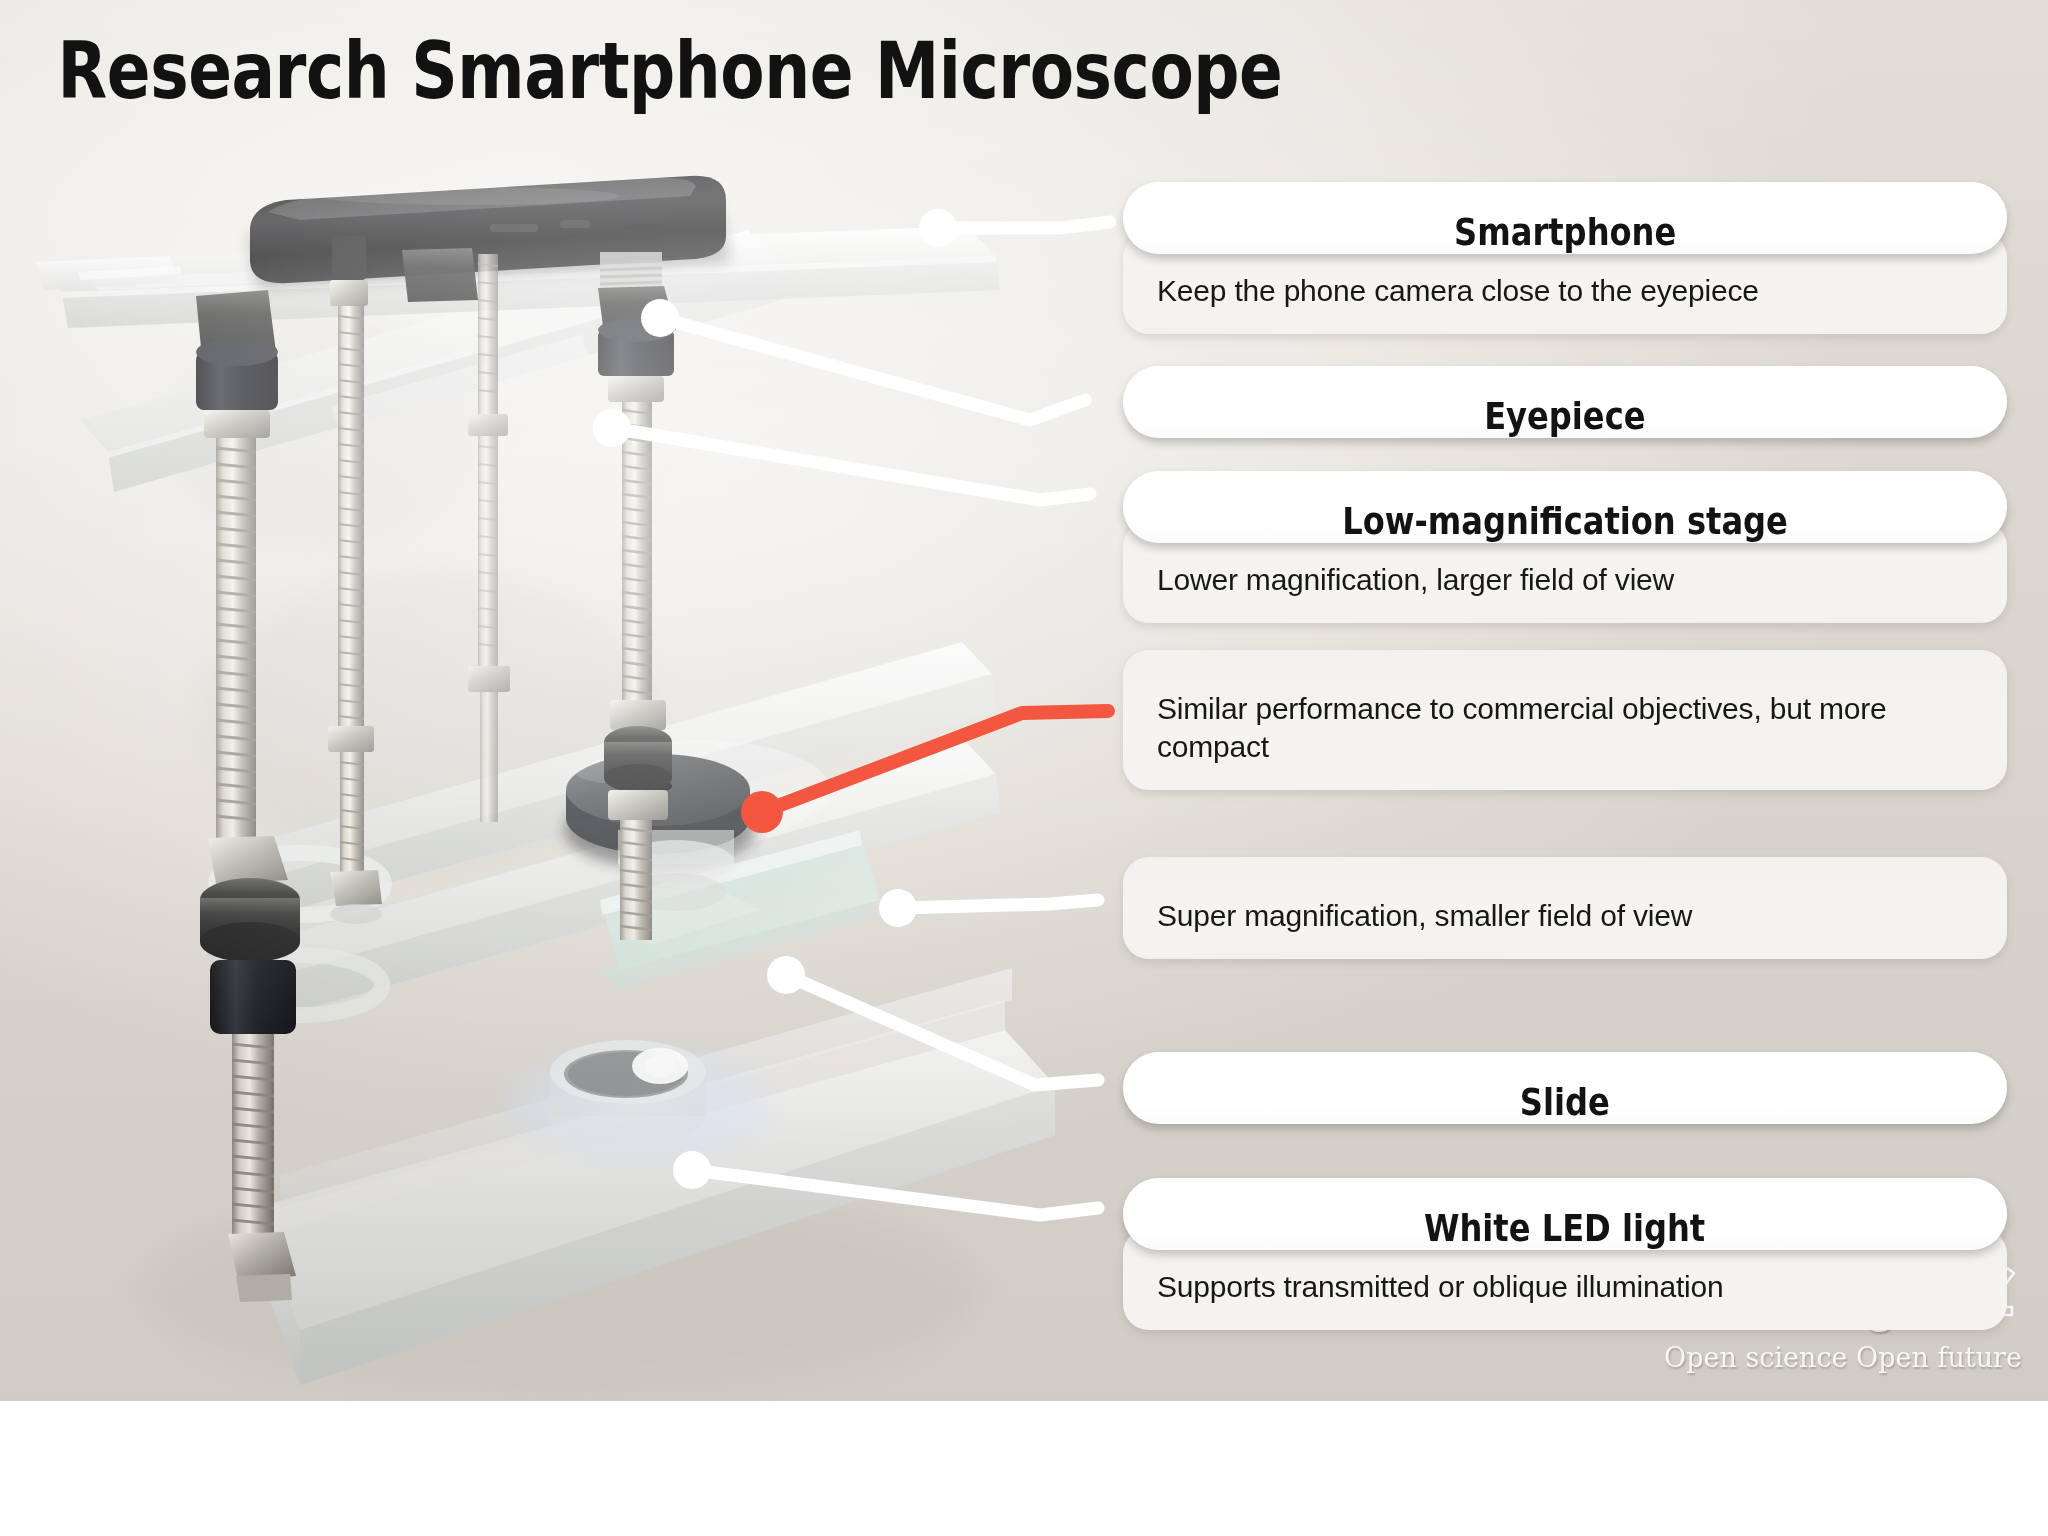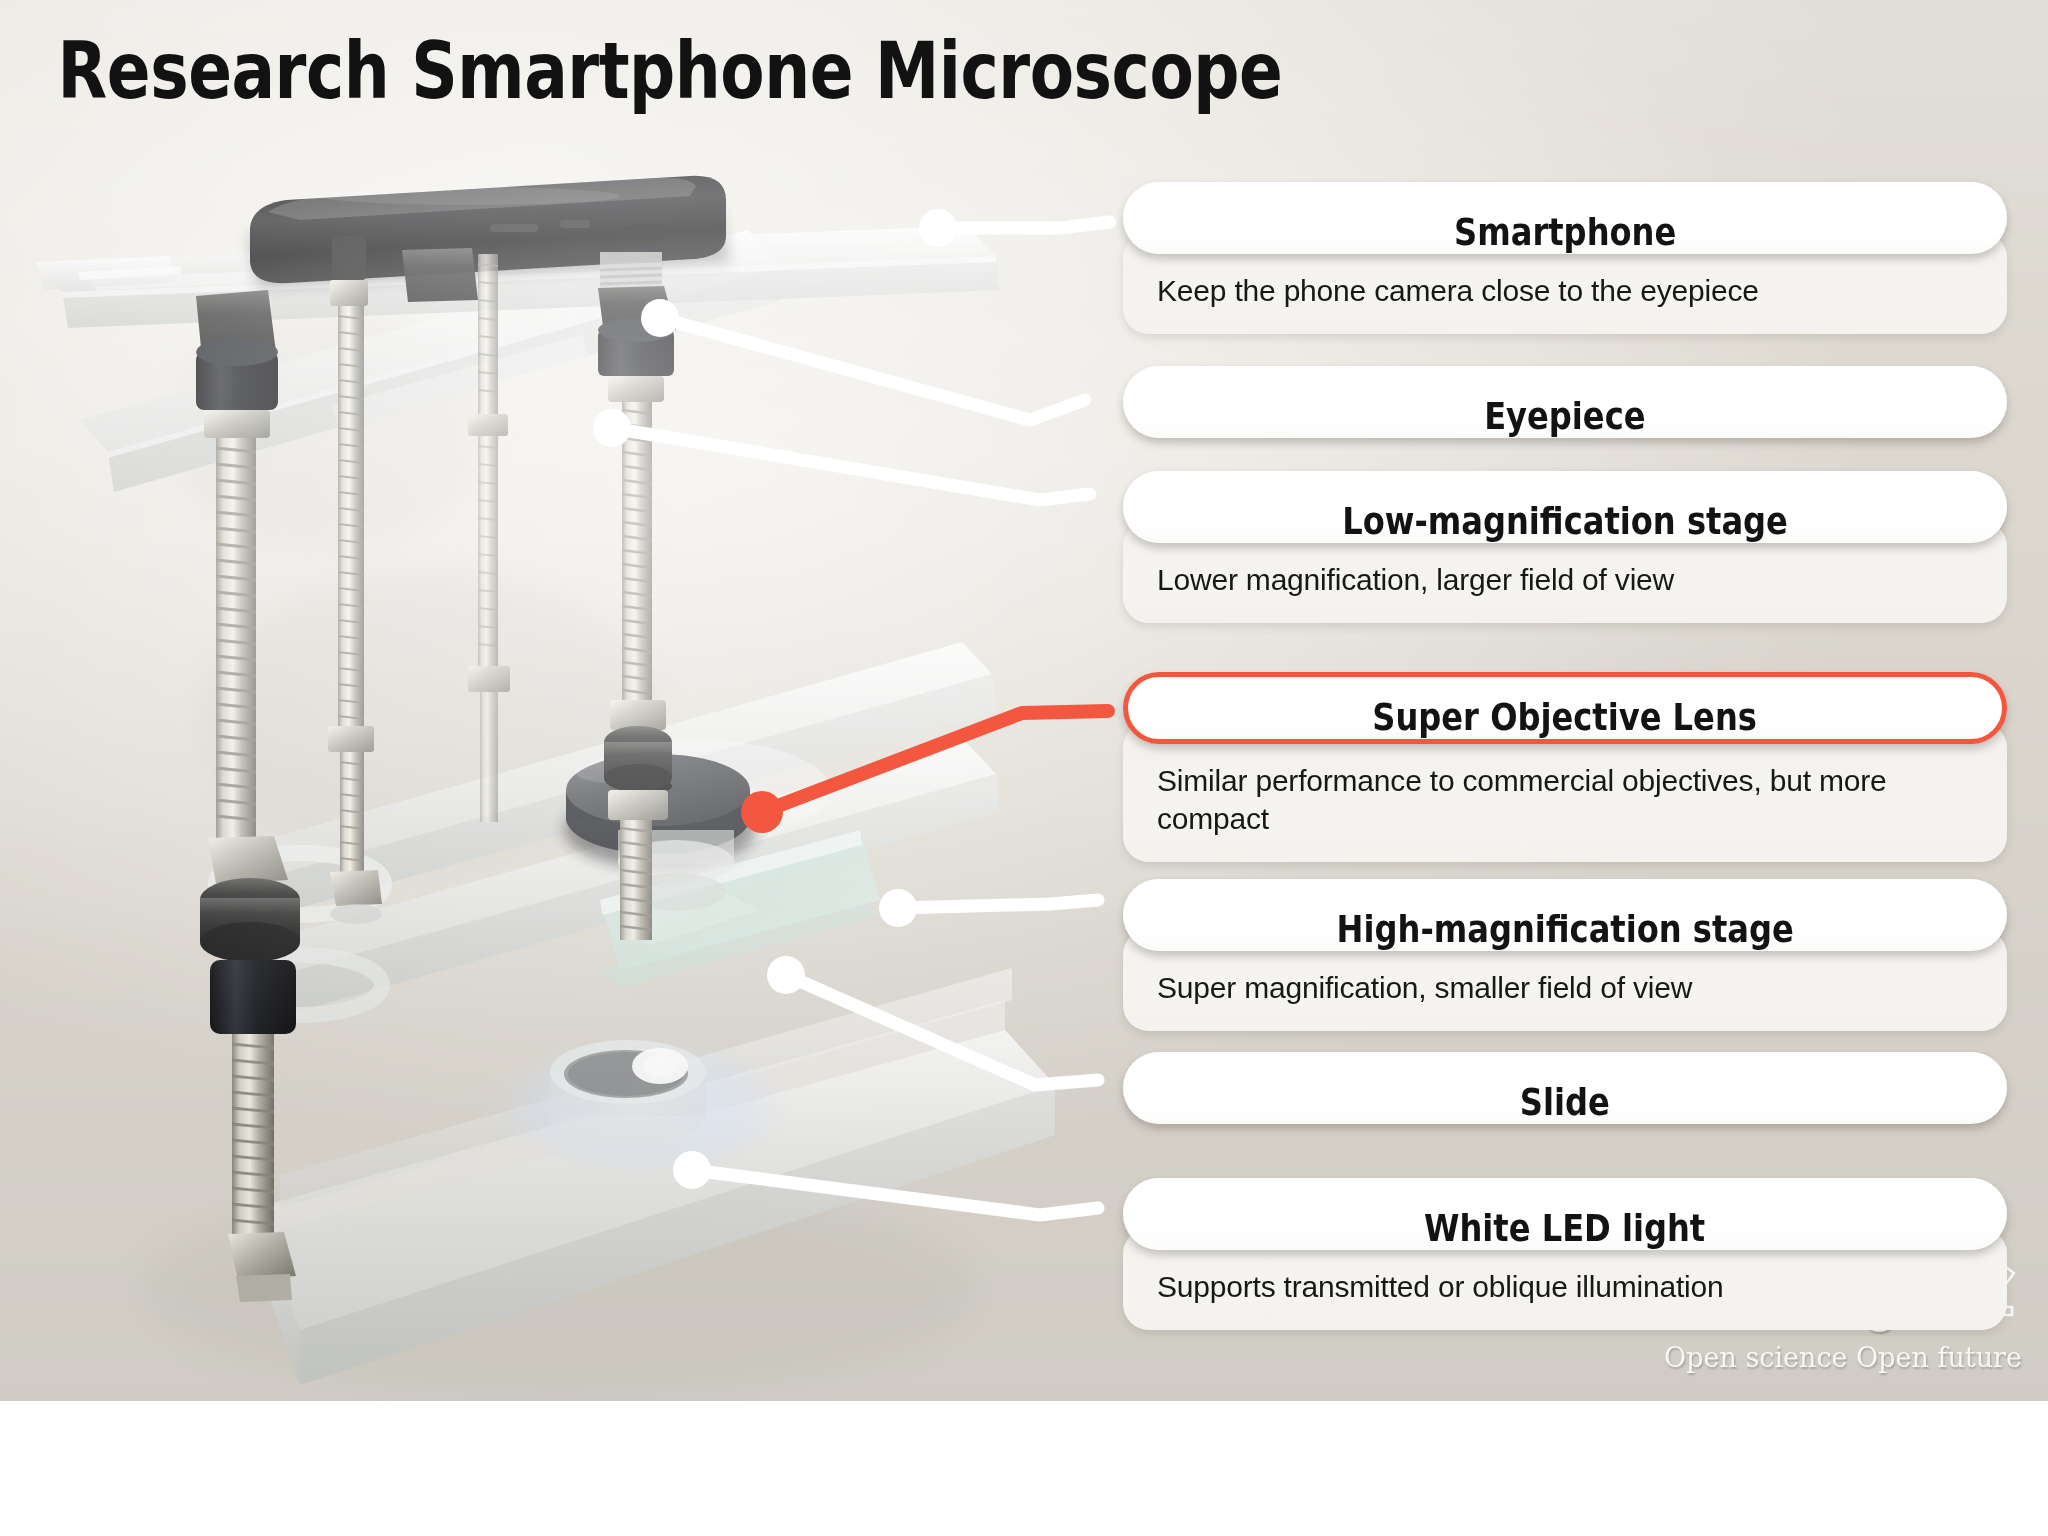--- a/index.html
+++ b/index.html
@@ -541,32 +541,26 @@
     <div class="lbl-group" style="top:471px">
       <div class="lbl-title">
         <span>Low-magnification stage</span>
       </div>
       <div class="lbl-sub">
         <span>Lower magnification, larger field of view</span>
       </div>
     </div>
 
     <div class="lbl-group" style="top:672px">
-      <div class="lbl-title hl">
-        <span>Super Objective Lens</span>
-      </div>
       <div class="lbl-sub">
         <span>Similar performance to commercial objectives, but more compact</span>
       </div>
     </div>
 
     <div class="lbl-group" style="top:879px">
-      <div class="lbl-title">
-        <span>High-magnification stage</span>
-      </div>
       <div class="lbl-sub">
         <span>Super magnification, smaller field of view</span>
       </div>
     </div>
 
     <div class="lbl-group" style="top:1052px">
       <div class="lbl-title">
         <span>Slide</span>
       </div>
     </div>

